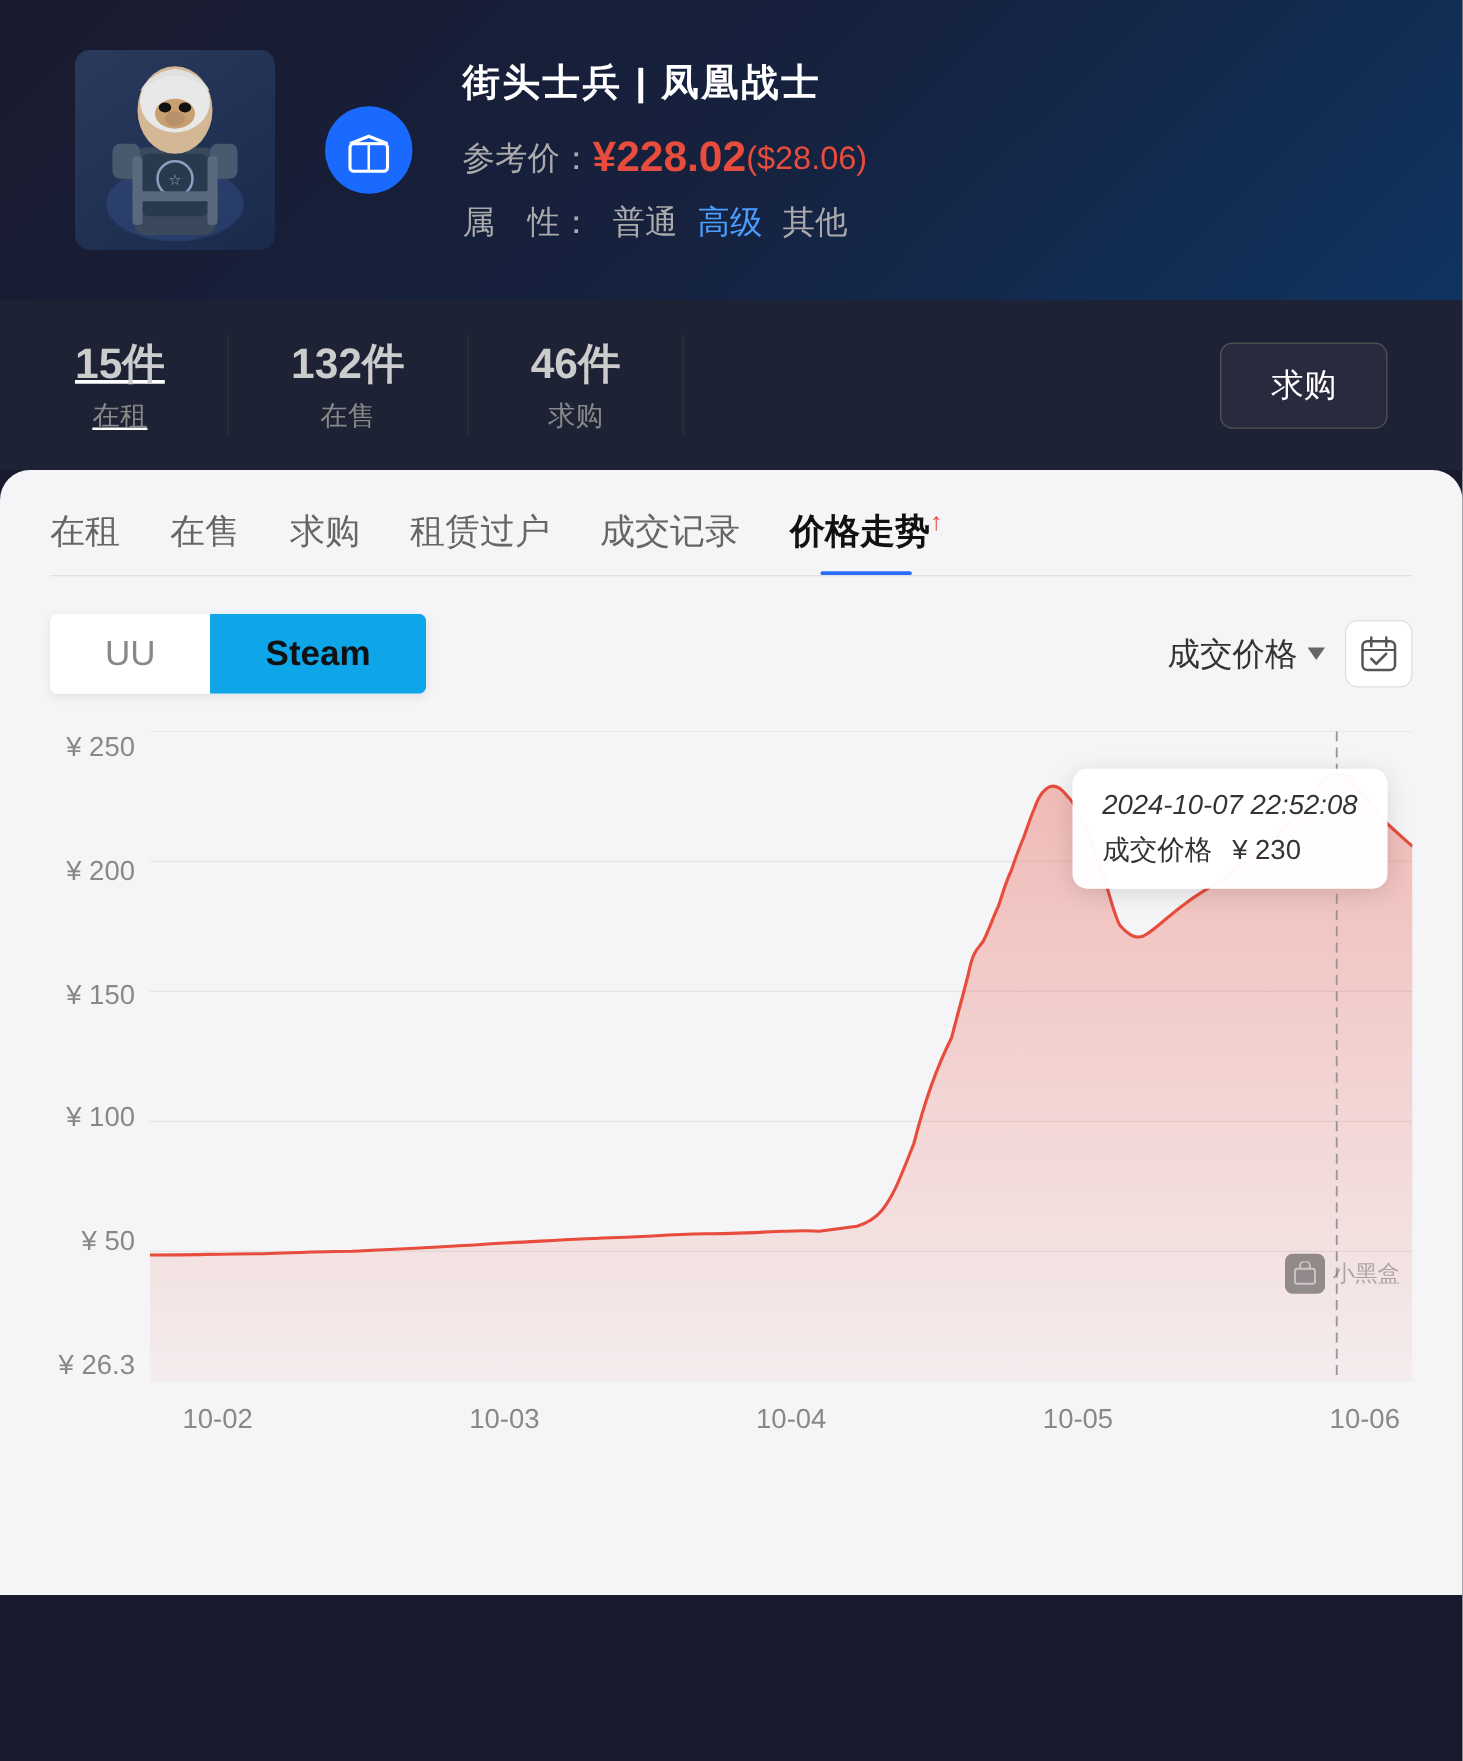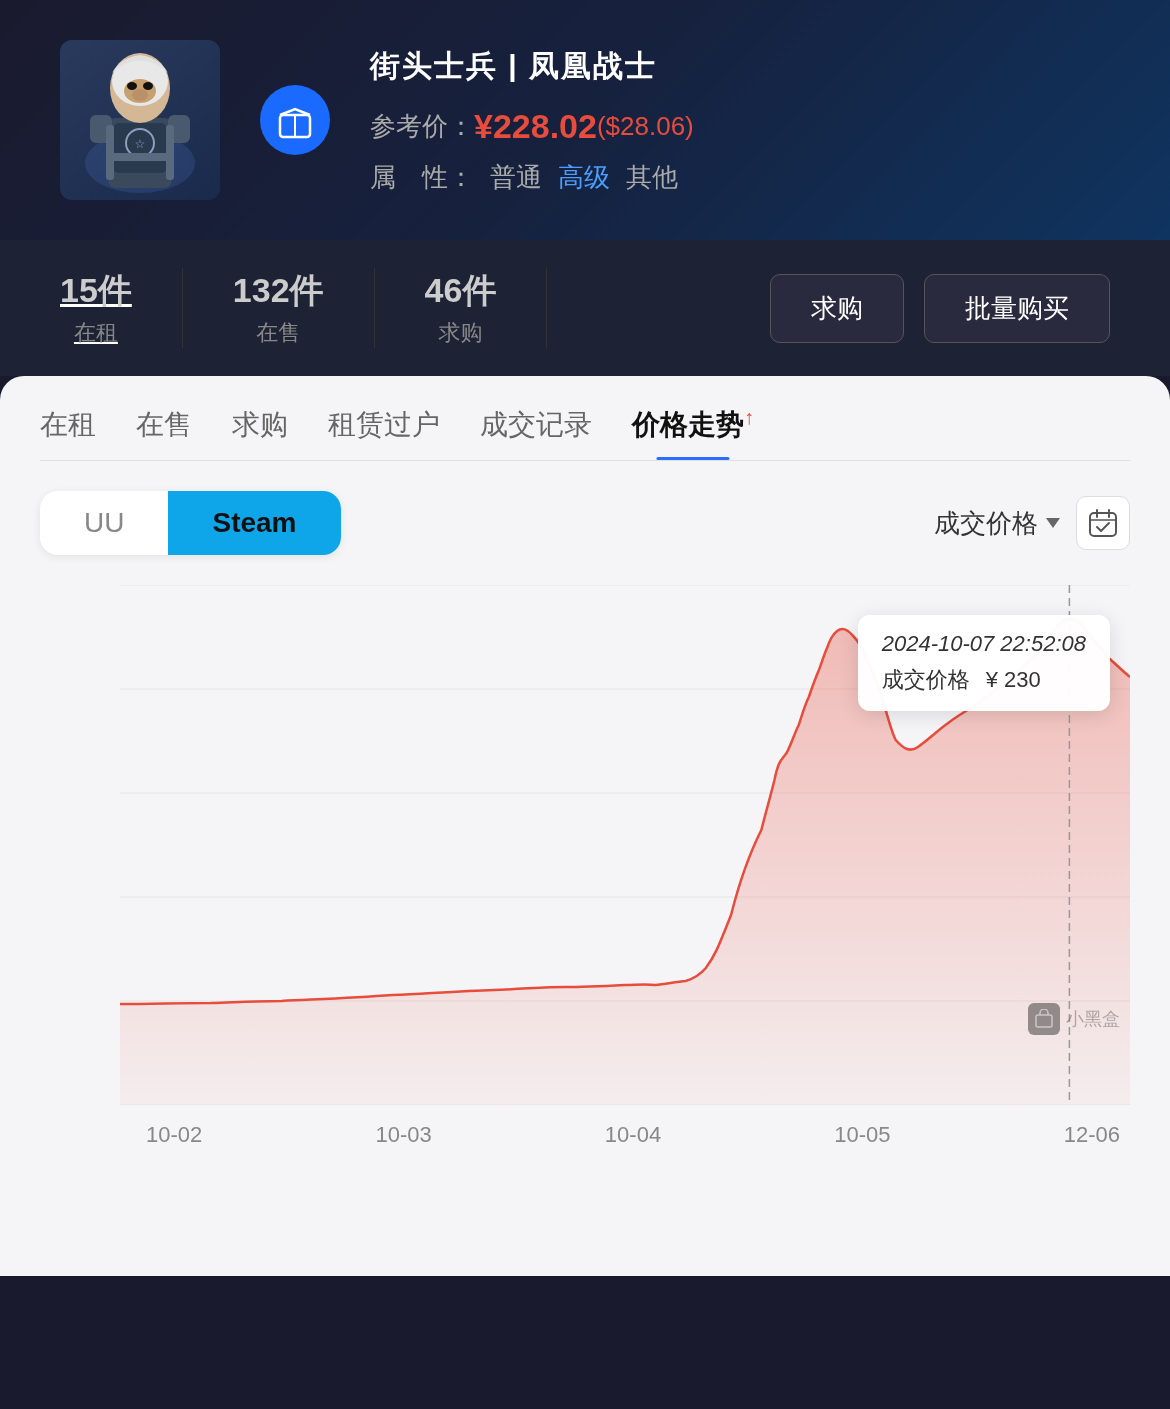--- a/index.html
+++ b/index.html
@@ -186,21 +186,21 @@
     
     .platform-row {
       display: flex;
       align-items: center;
       margin-bottom: 30px;
       justify-content: space-between;
     }
     .platform-selector {
       display: flex;
       background: #fff;
-      border-radius: 18px;
+      border-radius: 6px;
       overflow: hidden;
       box-shadow: 0 2px 8px rgba(0,0,0,0.08);
     }
     .platform-btn {
       padding: 16px 44px;
       font-size: 28px;
       cursor: pointer;
       border: none;
       background: transparent;
       color: #333;
@@ -423,21 +423,20 @@
   <div class="stat-item">
     <span class="stat-num">132件</span>
     <span class="stat-label">在售</span>
   </div>
   <div class="stat-item">
     <span class="stat-num">46件</span>
     <span class="stat-label">求购</span>
   </div>
   <div class="stat-buttons">
     <button class="btn-buy">求购</button>
-    <button class="btn-bulk">批量购买</button>
   </div>
 </div>
 
 <div class="main-content">
 
   <div class="tabs-row">
     <div class="tab-item">在租</div>
     <div class="tab-item">在售</div>
     <div class="tab-item">求购</div>
     <div class="tab-item">租赁过户</div>
@@ -465,20 +464,28 @@
           <line x1="2" y1="12" x2="28" y2="12" stroke="#555" stroke-width="1.5"></line>
 
           <path d="M9 19 L13 23 L21 15" stroke="#555" stroke-width="2" stroke-linecap="round" stroke-linejoin="round" fill="none"></path>
         </svg>
       </div>
     </div>
   </div>
 
   <div class="chart-container">
 
+    <div class="y-axis">
+      <span class="y-label">¥ 250</span>
+      <span class="y-label">¥ 200</span>
+      <span class="y-label">¥ 150</span>
+      <span class="y-label">¥ 100</span>
+      <span class="y-label">¥ 50</span>
+      <span class="y-label">¥ 26.3</span>
+    </div>
 
     <div class="chart-area">
       <svg width="100%" height="100%" viewBox="0 0 1000 520" preserveAspectRatio="none">
         <defs>
           <linearGradient id="chartGrad" x1="0" y1="0" x2="0" y2="1">
             <stop offset="0%" stop-color="#e74c3c" stop-opacity="0.35"></stop>
             <stop offset="100%" stop-color="#e74c3c" stop-opacity="0.05"></stop>
           </linearGradient>
 
         </defs>
@@ -591,16 +598,16 @@
         </div>
         <span class="watermark-text">小黑盒</span>
       </div>
     </div>
 
     <div class="x-axis">
       <span class="x-label">10-02</span>
       <span class="x-label">10-03</span>
       <span class="x-label">10-04</span>
       <span class="x-label">10-05</span>
-      <span class="x-label">12-06</span>
+      <span class="x-label">10-06</span>
     </div>
   </div>
 </div>
 
 </body></html>

